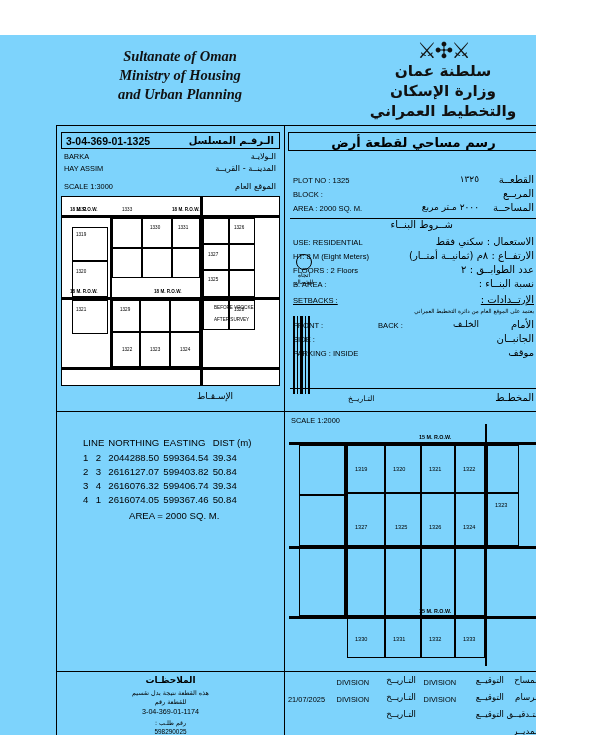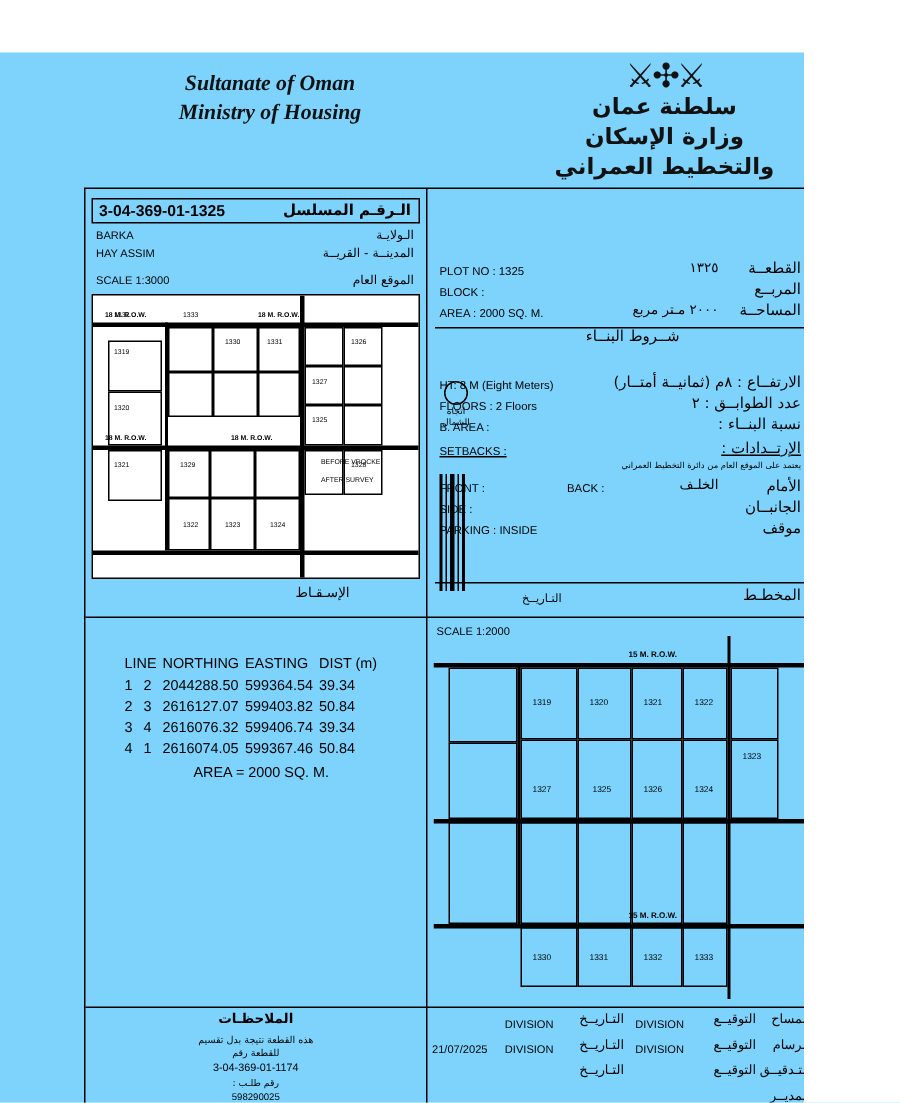--- a/index.html
+++ b/index.html
@@ -225,20 +225,21 @@
 </style>
 </head>
 <body>
 
 <div id="page">
 
   <div class="header">
     <div class="hdr-title">
       <div>Sultanate of Oman</div>
       <div>Ministry of Housing</div>
+      <div>and Urban Planning</div>
     </div>
     <div class="hdr-emblem">
       <div class="emblem-swords">⚔✣⚔</div>
       <div class="emblem-line">سلطنة عمان</div>
       <div class="emblem-line">وزارة الإسكان</div>
       <div class="emblem-line">والتخطيط العمراني</div>
     </div>
   </div>
 
   <div class="frame">
@@ -339,38 +340,45 @@
     </div>
     <div class="barcode">
       <i style="left:0; width:2px;"></i>
       <i style="left:4px; width:1px;"></i>
       <i style="left:7px; width:3px;"></i>
       <i style="left:12px; width:1px;"></i>
       <i style="left:15px; width:2px;"></i>
     </div>
 
     <div style="position:absolute; left:229px; top:0; width:258px; height:285px;">
+      <div class="r-title">
+        <span>رسم مساحي لقطعة أرض</span>
+      </div>
 
       <div class="rrow" style="top:48px;">
         <span class="en-l">PLOT NO : 1325</span>
         <span class="ar-r">القطعــة</span>
         <span class="ar-m">١٣٢٥</span>
       </div>
       <div class="rrow" style="top:62px;">
         <span class="en-l">BLOCK :</span>
         <span class="ar-r">المربــع</span>
       </div>
       <div class="rrow" style="top:76px;">
         <span class="en-l">AREA : 2000 SQ. M.</span>
         <span class="ar-r">المساحــة</span>
         <span class="ar-m">٢٠٠٠ مـتر مربع</span>
       </div>
       <div class="hline" style="left:4px; top:92px; width:247px; height:1px;"></div>
       <div class="rrow" style="top:93px;">
         <span class="ar-r" style="right:84px;">شــروط البنــاء</span>
+      </div>
+      <div class="rrow" style="top:110px;">
+        <span class="en-l">USE: RESIDENTIAL</span>
+        <span class="ar-r">الاستعمال : سكني فقط</span>
       </div>
       <div class="rrow" style="top:124px;">
         <span class="en-l">HT: 8 M  (Eight Meters)</span>
         <span class="ar-r">الارتفــاع : ٨م (ثمانيــة أمتــار)</span>
       </div>
       <div class="rrow" style="top:138px;">
         <span class="en-l">FLOORS : 2 Floors</span>
         <span class="ar-r">عدد الطوابــق : ٢</span>
       </div>
       <div class="rrow" style="top:152px;">

